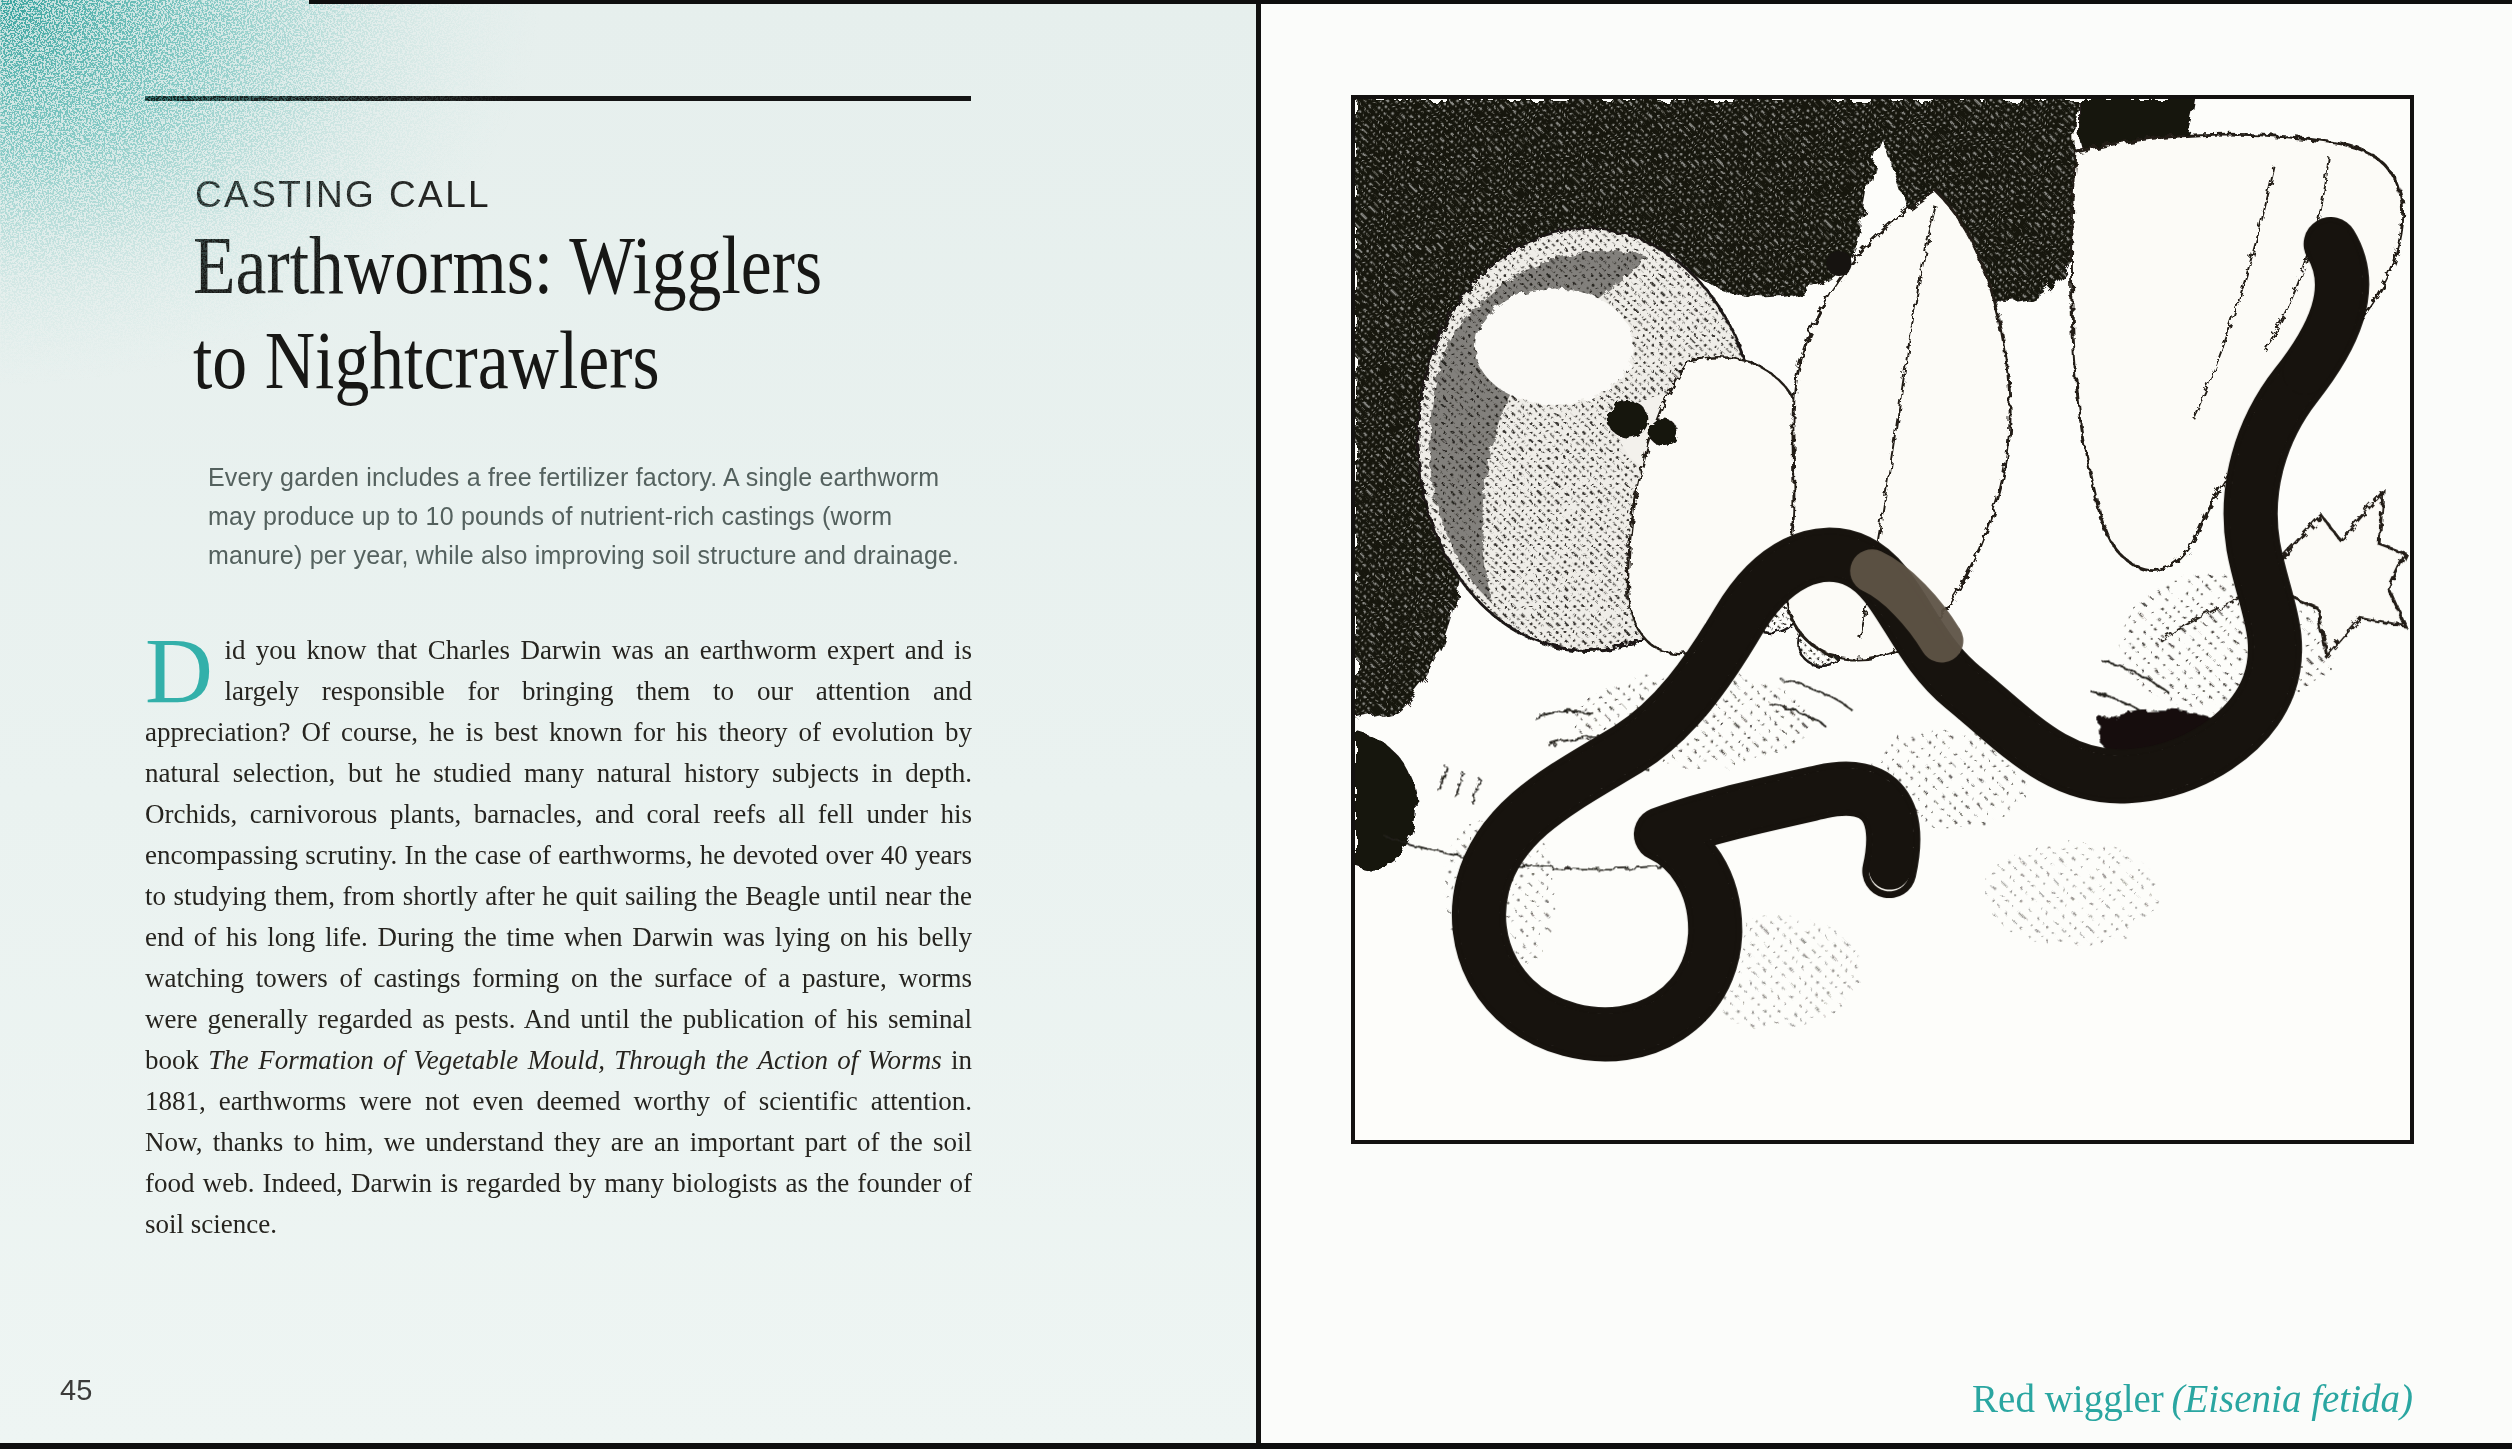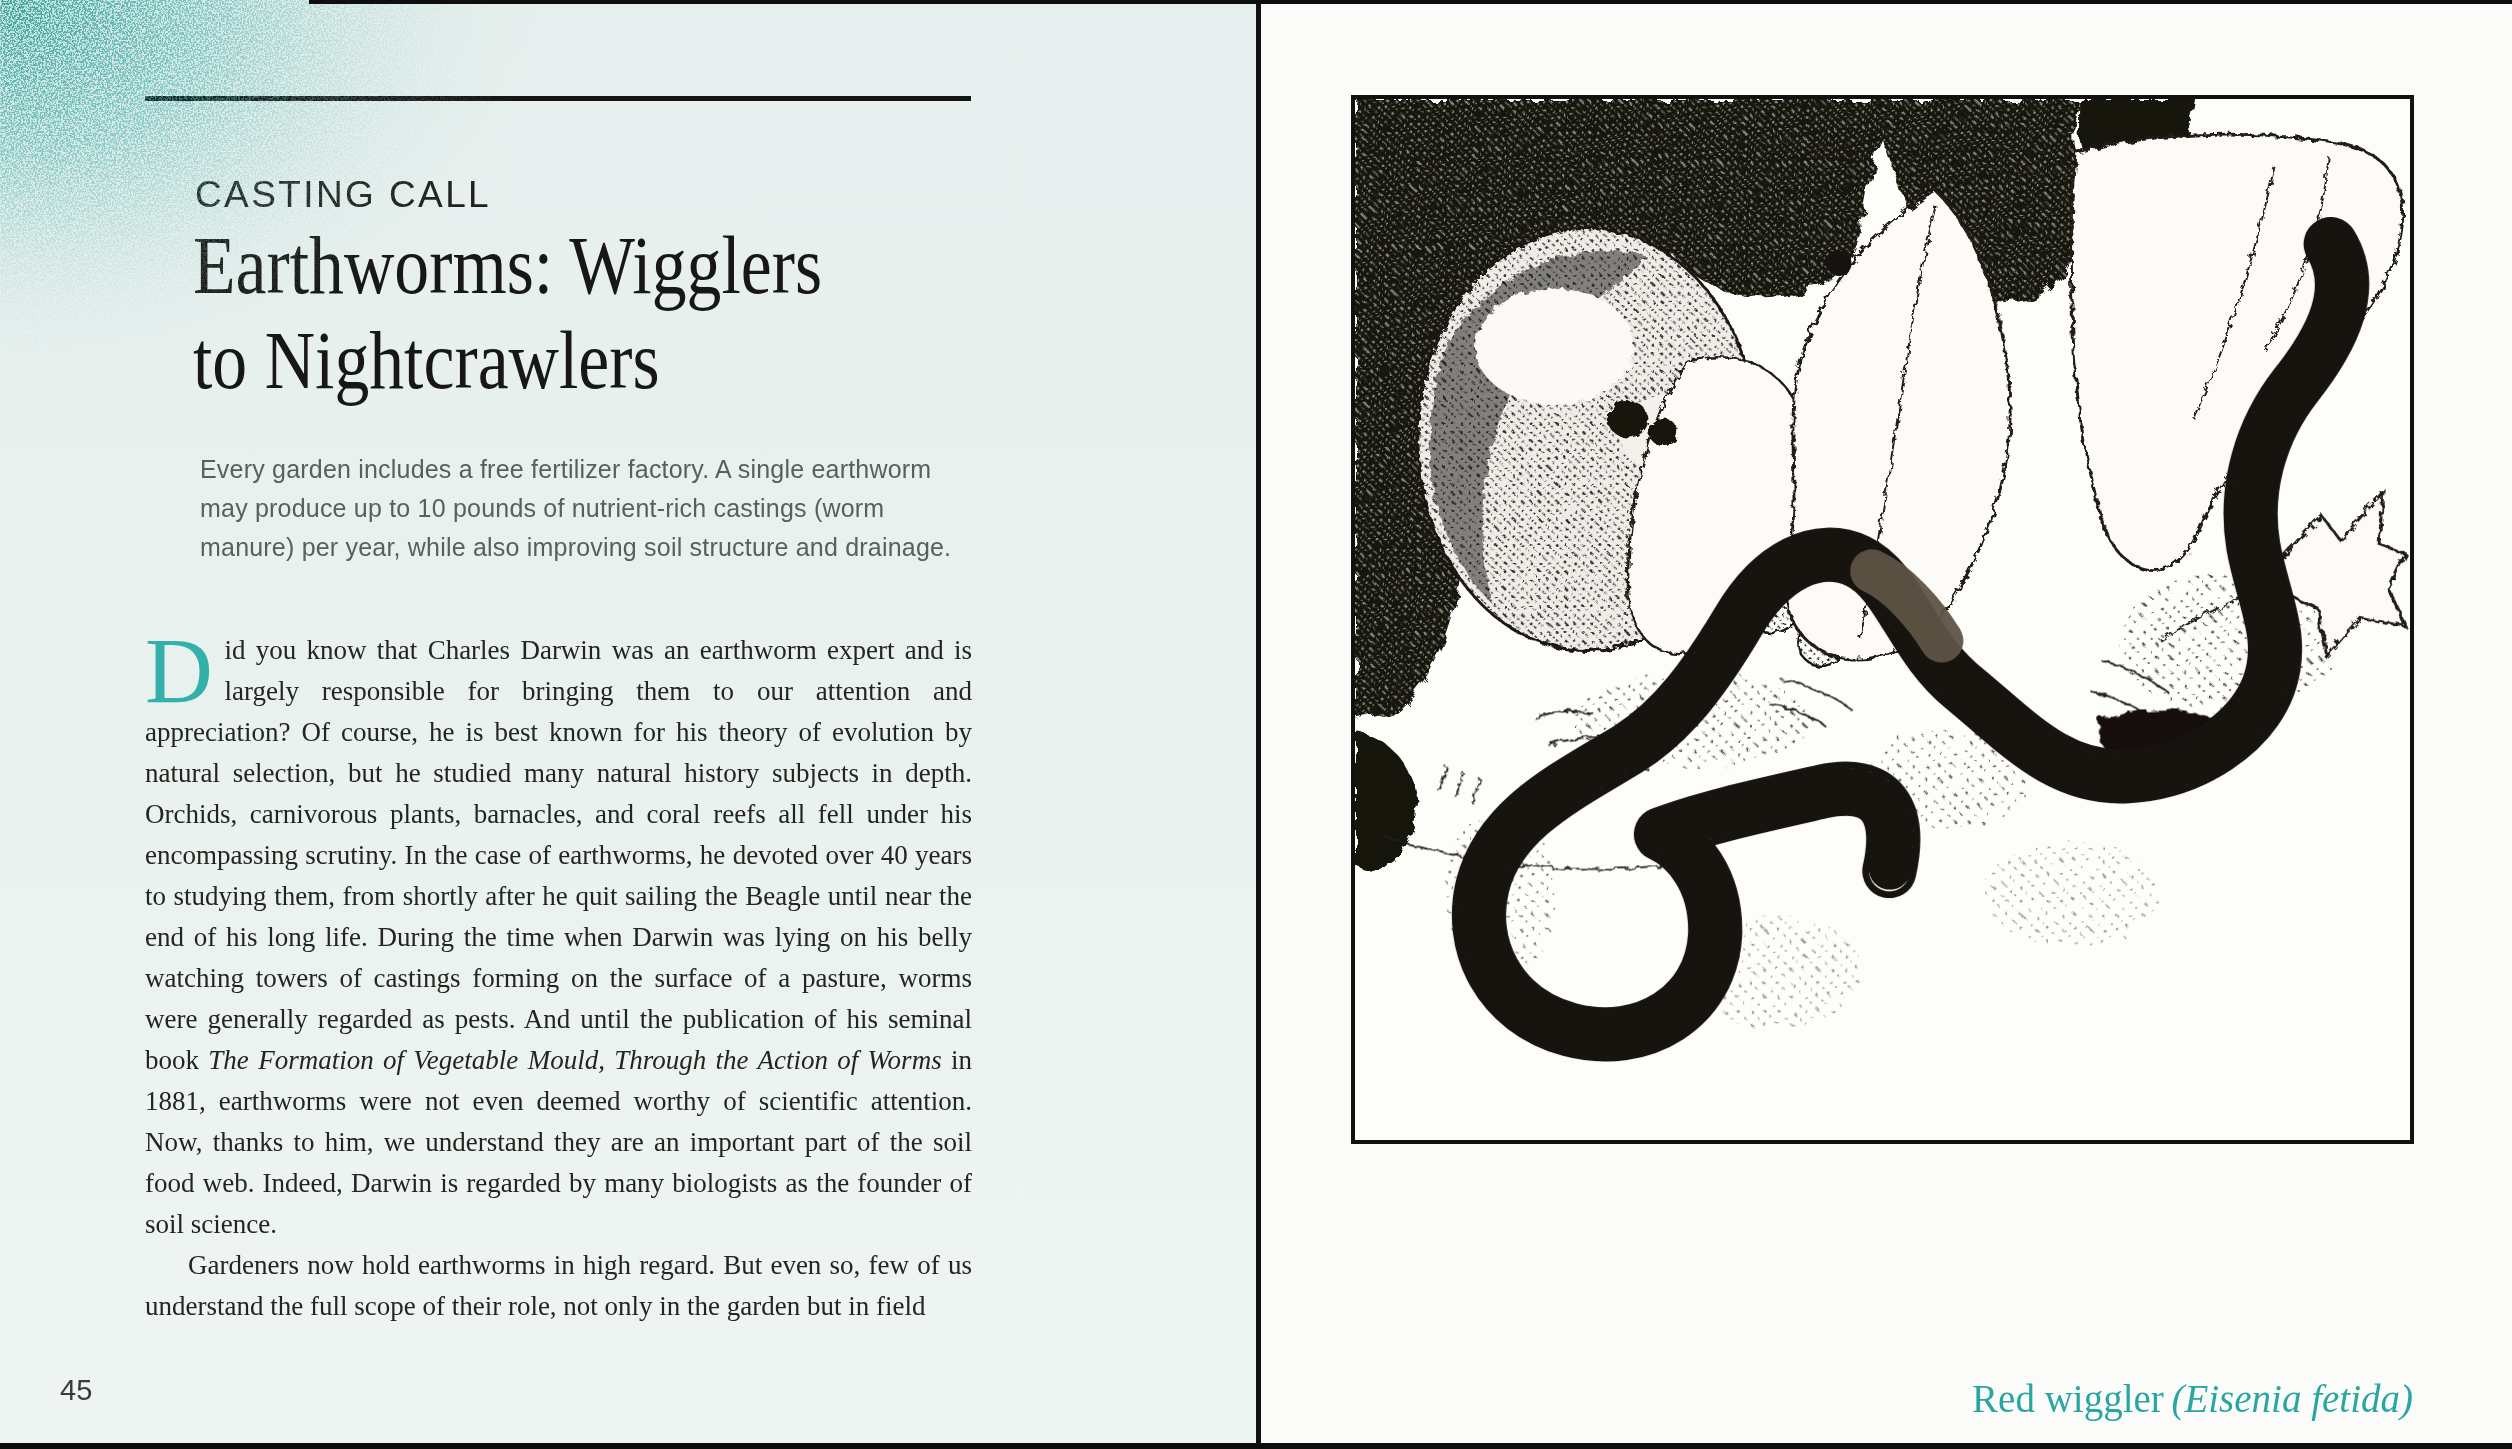--- a/index.html
+++ b/index.html
@@ -22,21 +22,21 @@
     position:absolute;left:195px;top:174px;
     font-size:37px;letter-spacing:2.4px;color:#20201e;font-weight:400;
   }
   .title{
     position:absolute;left:193px;top:218px;margin:0;
     font-family:"Liberation Serif",serif;font-weight:400;
     font-size:83px;line-height:95px;color:#171715;letter-spacing:0;
     transform:scaleX(0.84);transform-origin:left top;white-space:nowrap;
   }
   .intro{
-    position:absolute;left:196px;top:446px;width:773px;margin:4px;
+    position:absolute;left:196px;top:446px;width:773px;margin:12px;
     font-size:25px;line-height:39px;color:#54615e;letter-spacing:0.2px;
   }
   .body-text{
     position:absolute;left:145px;top:630px;width:827px;
     font-family:"Liberation Serif",serif;font-size:27px;line-height:41px;
     color:#26241f;text-align:justify;
   }
   .body-text p{margin:0;}
   .body-text .p2{text-indent:43px;}
   .dropcap{
@@ -88,21 +88,20 @@
   <hr class="rule">
 
   <div class="kicker">CASTING CALL</div>
 
   <h1 class="title"><span>Earthworms: Wigglers</span><br><span>to Nightcrawlers</span></h1>
 
   <p class="intro">Every garden includes a free fertilizer factory. A single earthworm may produce up to 10 pounds of nutrient-rich castings (worm manure) per year, while also improving soil structure and drainage.</p>
 
   <div class="body-text">
     <p class="p1"><span class="dropcap">D</span><span>id you know that Charles Darwin was an earthworm expert and is largely responsible for bringing them to our attention and appreciation? Of course, he is best known for his theory of evolution by natural selection, but he studied many natural history subjects in depth. Orchids, carnivorous plants, barnacles, and coral reefs all fell under his encompassing scrutiny. In the case of earthworms, he devoted over 40 years to studying them, from shortly after he quit sailing the Beagle until near the end of his long life. During the time when Darwin was lying on his belly watching towers of castings forming on the surface of a pasture, worms were generally regarded as pests. And until the publication of his seminal book </span><i>The Formation of Vegetable Mould, Through the Action of Worms</i><span> in 1881, earthworms were not even deemed worthy of scientific attention. Now, thanks to him, we understand they are an important part of the soil food web. Indeed, Darwin is regarded by many biologists as the founder of soil science.</span></p>
-    <p class="p2">Gardeners now hold earthworms in high regard. But even so, few of us understand the full scope of their role, not only in the garden but in field</p>
   </div>
 
   <div class="folio">45</div>
 </div>
 
 <div class="page-right">
 
   <figure class="plate">
     <svg role="img" viewBox="0 0 1090 1076" preserveAspectRatio="none" aria-label="Pen-and-ink illustration of a red wiggler earthworm among decaying leaves">
       <defs>

